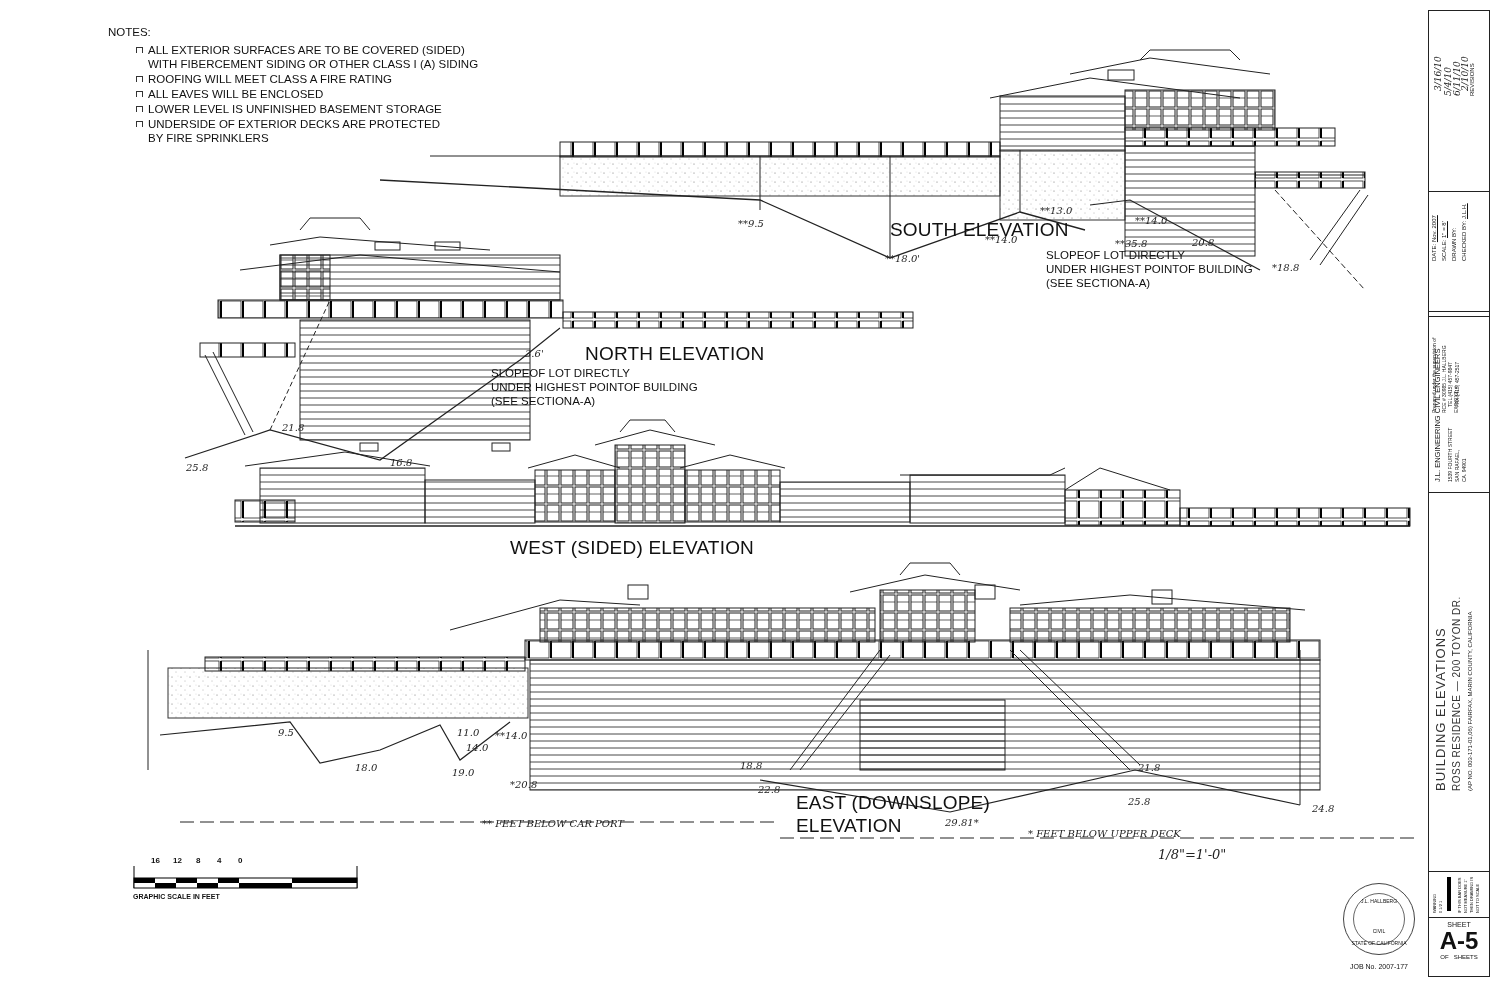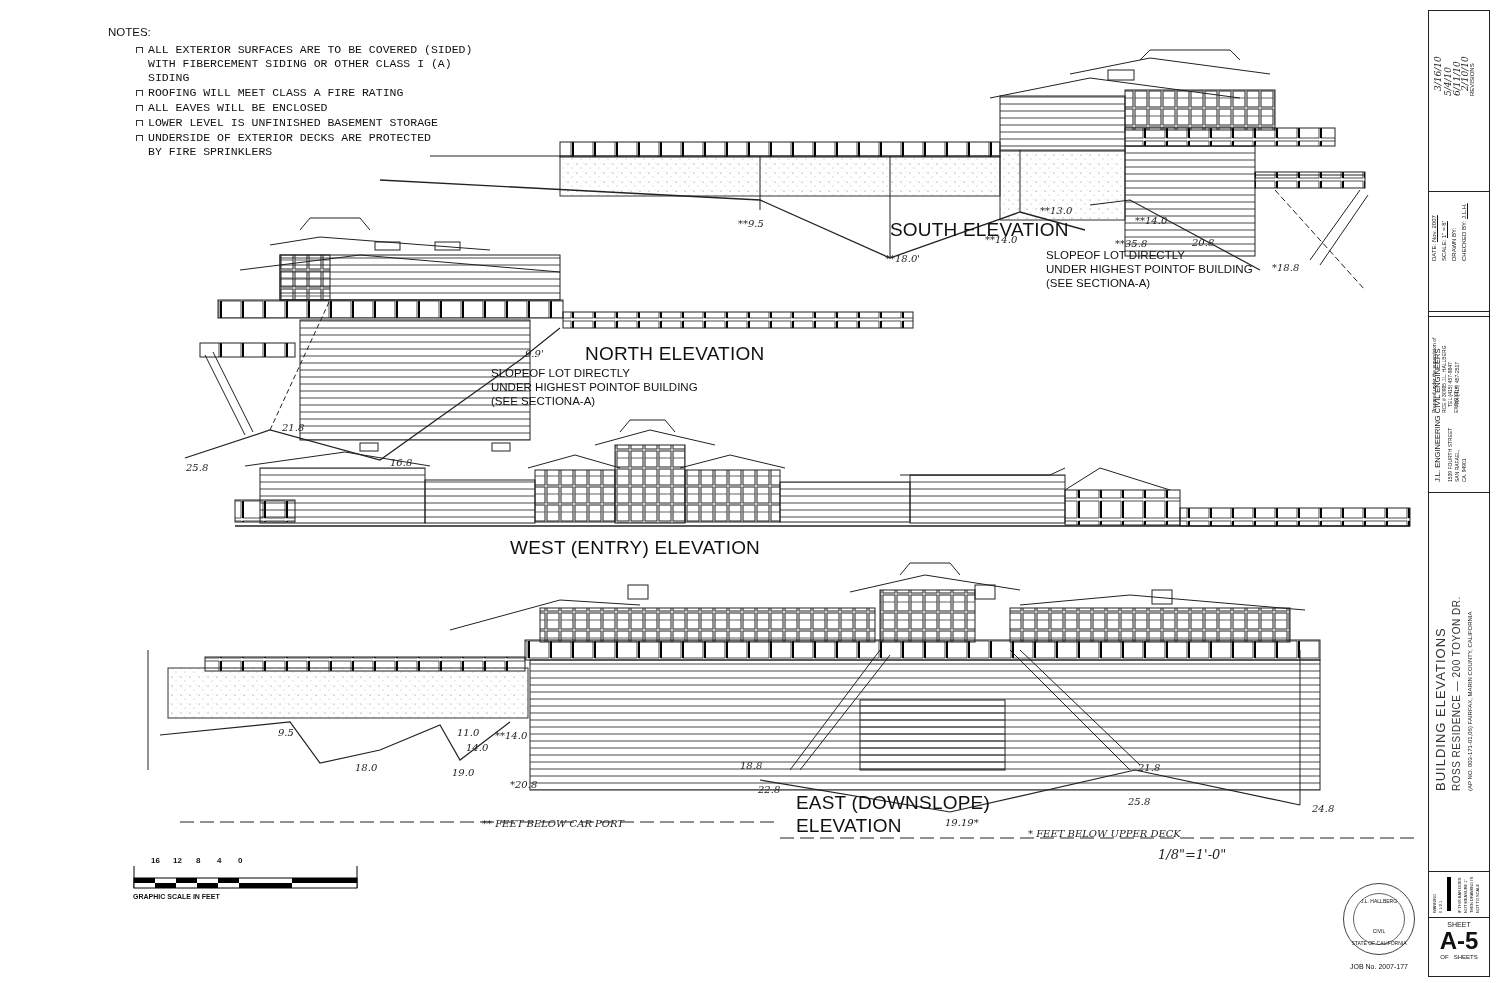--- a/index.html
+++ b/index.html
@@ -1,20 +1,20 @@
 <!DOCTYPE html>
 <html><head>
 <meta charset="utf-8">
 <style>
   html,body{margin:0;padding:0;background:#fff;}
   body{width:1500px;height:983px;position:relative;overflow:hidden;font-family:"Liberation Sans",sans-serif;color:#111;}
   .abs{position:absolute;}
   .notes{left:108px;top:25px;font-size:11.5px;line-height:14px;}
   .notes .title{margin-bottom:4px;}
-  .notes ul{list-style:none;margin:0;padding:0 0 0 28px;font-family:Liberation Mono, monospace;}
+  .notes ul{list-style:none;margin:0;padding:0 0 0 28px;}
   .notes li{position:relative;padding-left:12px;margin-bottom:1px;}
   .notes li:before{content:"";position:absolute;left:0;top:4px;width:5px;height:5px;border:1px solid #333;border-bottom:none;}
   .elev-title{font-size:19px;letter-spacing:0.2px;white-space:nowrap;}
   .slope-note{font-size:11.5px;line-height:14px;white-space:nowrap;}
   .hand{font-family:"DejaVu Serif",serif;font-style:italic;font-size:10px;color:#222;white-space:nowrap;}
   svg.drawing{position:absolute;left:0;top:0;}
   .titleblock{position:absolute;left:1428px;top:10px;width:60px;height:965px;border:1px solid #222;}
   .tb-sec{position:absolute;left:0;width:60px;border-bottom:1px solid #222;overflow:hidden;}
   .vert{position:absolute;transform-origin:left top;transform:rotate(-90deg);white-space:nowrap;}
   .sheet-box{position:absolute;left:0;bottom:0;width:60px;height:58px;border-top:1px solid #222;text-align:center;}
@@ -172,41 +172,41 @@
 <div class="abs hand" style="left:1115px;top:238px;">**35.8</div>
 <div class="abs hand" style="left:1192px;top:237px;">20.8</div>
 <div class="abs hand" style="left:1272px;top:262px;">*18.8</div>
 
 <div class="abs elev-title" style="left:585px;top:343px;">NORTH ELEVATION</div>
 <div class="abs slope-note" style="left:491px;top:366px;">
   <div>SLOPEOF LOT DIRECTLY</div>
   <div>UNDER HIGHEST POINTOF  BUILDING</div>
   <div>(SEE SECTIONA-A)</div>
 </div>
-<div class="abs hand" style="left:525px;top:348px;">9.9'</div>
+<div class="abs hand" style="left:525px;top:348px;">3.6'</div>
 <div class="abs hand" style="left:282px;top:422px;">21.8</div>
 <div class="abs hand" style="left:186px;top:462px;">25.8</div>
 <div class="abs hand" style="left:390px;top:457px;">16.8</div>
 
-<div class="abs elev-title" style="left:510px;top:537px;">WEST (ENTRY) ELEVATION</div>
+<div class="abs elev-title" style="left:510px;top:537px;">WEST (SIDED) ELEVATION</div>
 
 <div class="abs elev-title" style="left:796px;top:791px;line-height:23px;">
   <div>EAST (DOWNSLOPE)</div>
   <div>ELEVATION</div>
 </div>
 <div class="abs hand" style="left:278px;top:727px;">9.5</div>
 <div class="abs hand" style="left:355px;top:762px;">18.0</div>
 <div class="abs hand" style="left:425px;top:742px;margin-left:41px;">14.0</div>
 <div class="abs hand" style="left:457px;top:727px;">11.0</div>
 <div class="abs hand" style="left:495px;top:730px;">**14.0</div>
 <div class="abs hand" style="left:452px;top:767px;">19.0</div>
 <div class="abs hand" style="left:510px;top:779px;">*20.8</div>
 <div class="abs hand" style="left:740px;top:760px;">18.8</div>
 <div class="abs hand" style="left:758px;top:784px;">22.8</div>
-<div class="abs hand" style="left:945px;top:817px;">19.19*</div>
+<div class="abs hand" style="left:945px;top:817px;">29.81*</div>
 <div class="abs hand" style="left:1138px;top:762px;">21.8</div>
 <div class="abs hand" style="left:1128px;top:796px;">25.8</div>
 <div class="abs hand" style="left:1312px;top:803px;text-align:right;">24.8</div>
 <div class="abs hand" style="left:482px;top:818px;">** FEET BELOW CAR PORT</div>
 <div class="abs hand" style="left:1028px;top:828px;">* FEET BELOW UPPER DECK</div>
 <div class="abs hand" style="left:1158px;top:847px;font-size:13px;">1/8"=1'-0"</div>
 
 <div class="abs scale-bar" style="width:225px;height:50px;">
   <span class="scale-nums" style="left:18px;">16</span>
   <span class="scale-nums" style="left:40px;">12</span>

